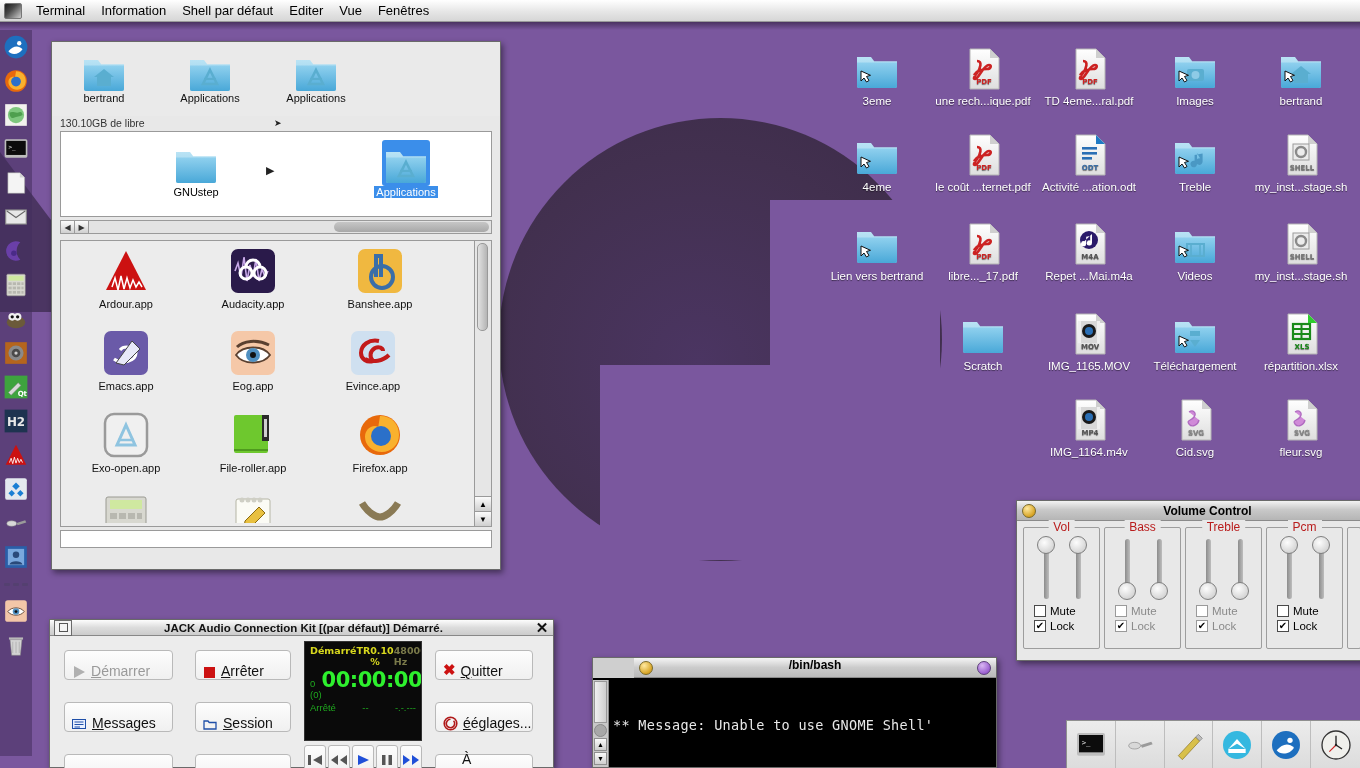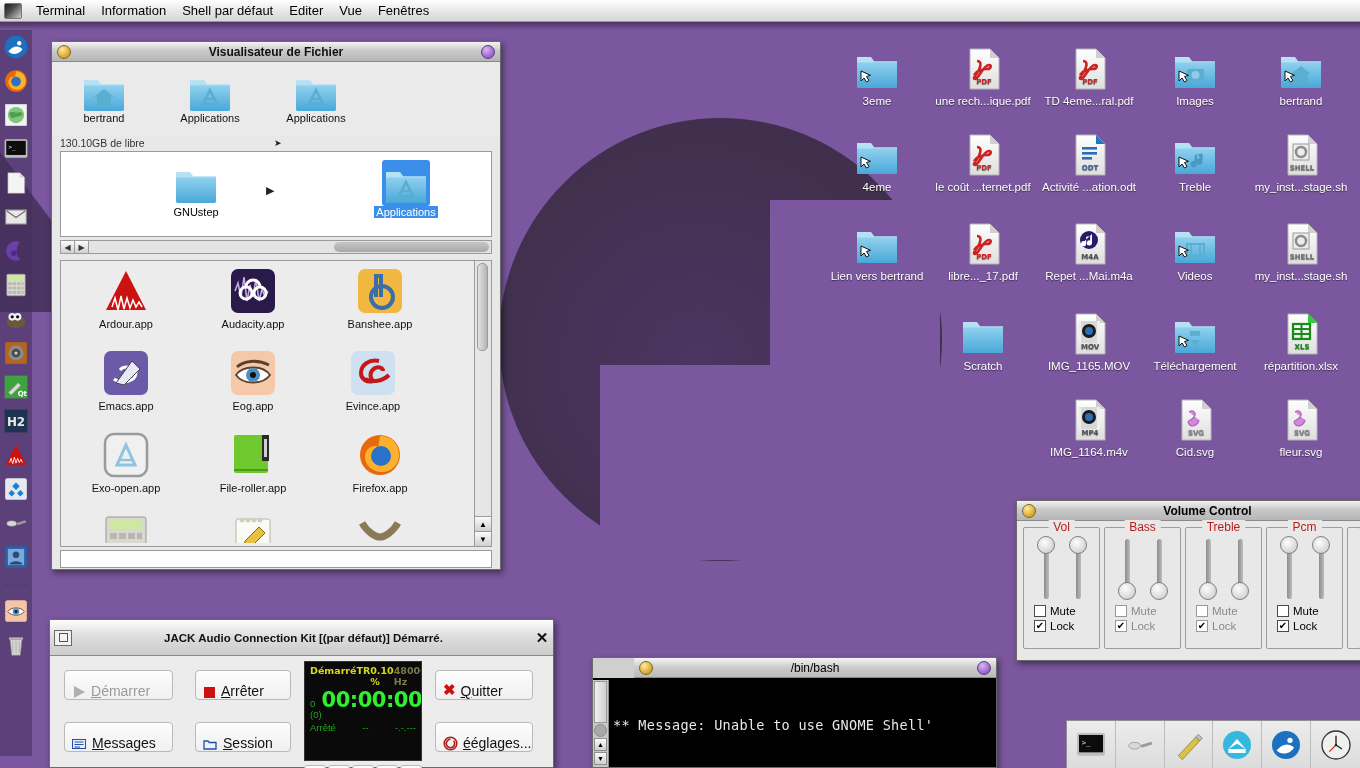--- a/index.html
+++ b/index.html
@@ -108,21 +108,21 @@
                 display:flex; flex-direction:column; }
   .fv-vscroll .vtrack { flex:1; position: relative; background:#e6e6e6;}
   .fv-vscroll .vthumb { position:absolute; left:2px; top:2px; width:11px; height:88px;
                         background: linear-gradient(90deg,#e2e2e2,#b4b4b4); border-radius:5px; border:1px solid #999;}
   .fv-vscroll .varr { height: 15px; background: linear-gradient(#fbfbfb,#cfcfcf); border-top:1px solid #9a9a9a;
                       display:flex; align-items:center; justify-content:center; font-size:8px; }
   .fv-bottom { margin: 3px 8px 6px 8px; height: 18px; background:#fff; border:1px solid #9a9a9a; }
 
   
   #jack { left: 49px; top: 619px; width: 505px; height: 149px; background:#ececec; }
-  .jack-title { height: 36px; background: linear-gradient(#fdfdfd,#dcdcdc 50%,#cccccc);
+  .jack-title { height: 16px; background: linear-gradient(#fdfdfd,#dcdcdc 50%,#cccccc);
                 border-bottom:1px solid #888; display:flex; align-items:center;
                 font-size: 11.5px; font-weight: bold; color:#111; }
   .jack-title .left-sq { width:18px; height:16px; margin:0 4px; border:1px solid #6a6a6a; background:#f2f2f2;
                          display:flex; align-items:center;justify-content:center;}
   .jack-title .left-sq i { width:9px;height:9px;border:1px solid #555; display:block;}
   .jack-title .t { flex:1; text-align:center;}
   .jack-title .x { width:22px; text-align:center; font-size:15px; font-weight:bold; color:#111; cursor:pointer;}
   .jack-body { display: grid; grid-template-columns: 131px 118px 122px 120px; gap:0; padding: 3px; }
   .jbtn { display:flex; align-items:flex-end; gap:5px; height:30px; margin:11px;
           border:1px solid #b9b9b9; border-radius:4px; background: linear-gradient(#fdfdfd,#f0f0f0);
@@ -140,22 +140,22 @@
   .jack-transport { display:flex; gap:2px; margin:2px; }
   .tbtn { flex:1; height:30px; border:1px solid #b9b9b9; border-radius:3px;
           background: linear-gradient(#fdfdfd,#eeeeee); display:flex; align-items:center; justify-content:center;
           cursor:pointer; }
   .jack-foot { height:10px; margin:0 3px; border-top:1px solid #c9c9c9; display:flex; }
   .jack-foot i { display:block; height:8px; border-right:1px solid #c2c2c2; }
 
   
   #term { left: 592px; top: 657px; width: 405px; height: 111px; border:1px solid #6a6a6a; background:#cfcfcf; }
   .term-title { height:20px; background: linear-gradient(#f5f5f5,#cbcbcb 50%,#bababa);
-                border-bottom:1px solid #8a8a8a; position:relative; display:flex; align-items:center;
-                justify-content:center; font-size:12px; font-weight:normal;margin-left:41px;}
+                border-bottom:1px solid #8a8a8a; position:relative; display:flex; 
+                justify-content:center; font-size:12px; font-weight:bold;margin-left:41px;}
   .term-body { display:flex; background:#000; height: 89px; padding: 2px 0 0 0;}
   .term-sb { width:16px; background:#c8c8c8; border-right:1px solid #8a8a8a; display:flex;
              flex-direction:column; align-items:center; padding-top:1px;}
   .term-sb .knob { width:13px; height:42px; background: linear-gradient(90deg,#f0f0f0,#cfcfcf); border:1px solid #999;}
   .term-sb .dot  { width:13px; height:13px; border-radius:50%; background:#a8a8a8; border:1px solid #8a8a8a; margin-top:1px;}
   .term-sb .arr  { width:13px; height:13px; background: linear-gradient(#fafafa,#cfcfcf); border:1px solid #8f8f8f;
                    display:flex; align-items:center; justify-content:center; font-size:7px; margin-top:1px;}
   .term-text { flex:1; color:#e8e8e8; font-family:"DejaVu Sans Mono", monospace; font-size:13.5px;
                line-height:18px; padding-left:4px; white-space:pre; letter-spacing:0.3px;}
 
@@ -942,25 +942,20 @@
           <path d="M11 4h20l9 9v31H11z" fill="url(#pg)" stroke="#b5b5b5"></path>
           <path d="M31 4l9 9h-9z" fill="#cfcfcf"></path>
           <path d="M18 16c4-3 8 1 5 5-3 4-8 3-5 7 3 4 9 1 10-4" fill="#d08ad8" stroke="#b06ac0" stroke-width="1.3"></path>
           <text x="25" y="39" font-size="7" font-family="DejaVu Sans" font-weight="bold" text-anchor="middle" fill="#888">SVG</text>
         </svg>
         <span class="lbl">fleur.svg</span>
       </div>
     </div>
 
   <div class="win" id="fileviewer">
-    <div class="win-title">
-      <div class="tb-btn-left"></div>
-      <span>Visualisateur de Fichier</span>
-      <div class="tb-btn-right"></div>
-    </div>
 
     <div class="fv-shelf" id="fv-shelf">
         <div class="fv-shelf-item"><div style="width:48px;height:44px;margin:0 auto"><svg class="ic" width="48" height="48" viewBox="0 0 48 48">
               <defs>
                 <linearGradient id="fg" x1="0" y1="0" x2="0" y2="1">
                   <stop offset="0" stop-color="#8fd0ee"></stop>
                   <stop offset="1" stop-color="#49a8d8"></stop>
                 </linearGradient>
                 <linearGradient id="fgt" x1="0" y1="0" x2="0" y2="1">
                   <stop offset="0" stop-color="#b9e3f5"></stop>

